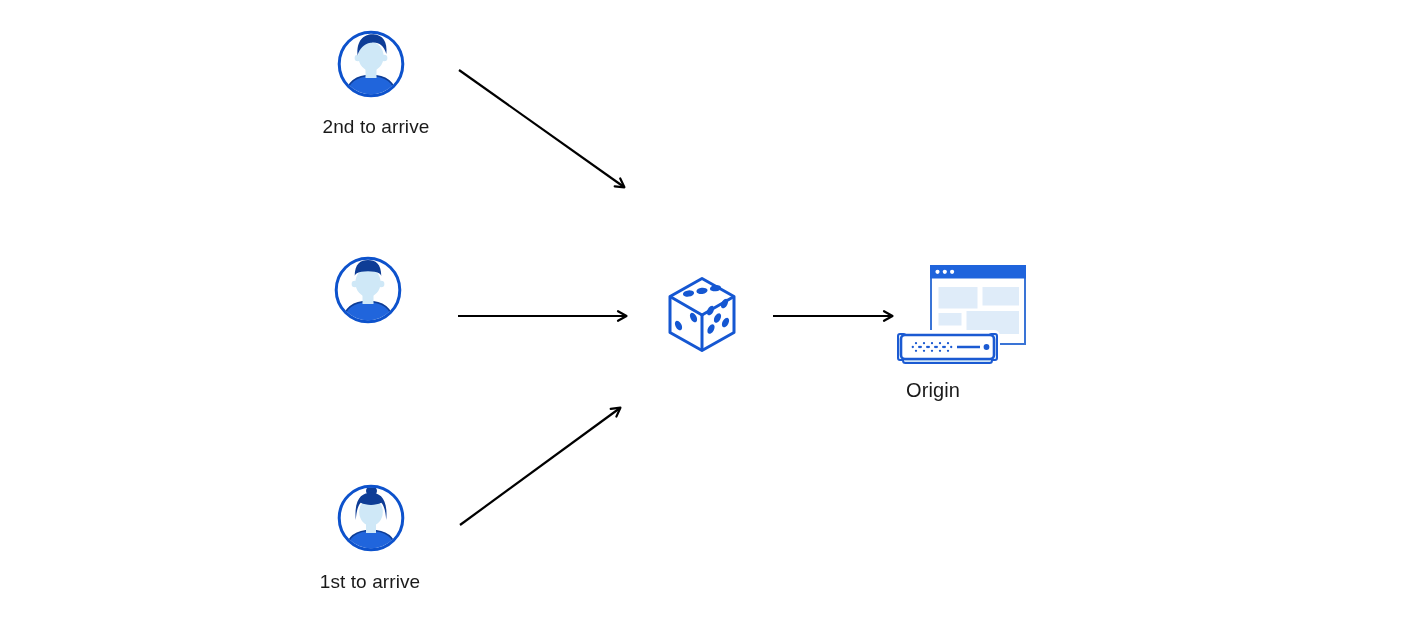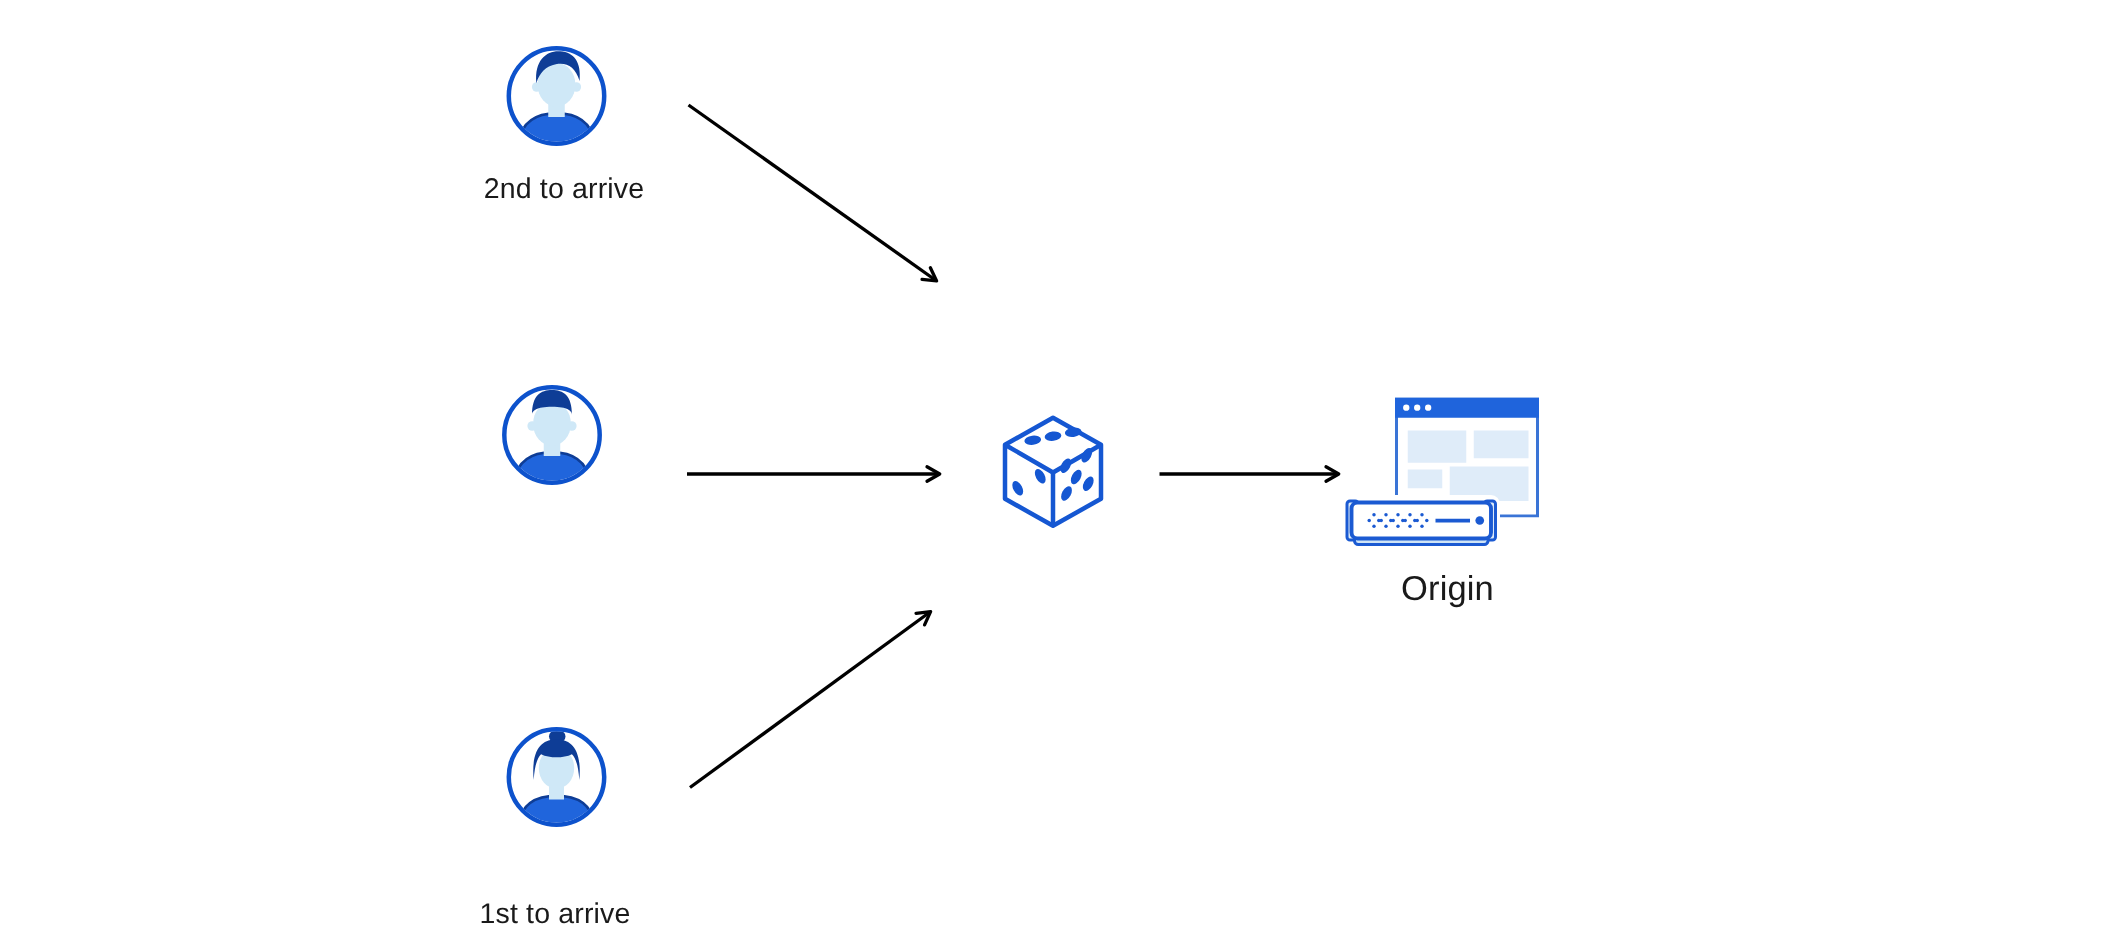--- a/index.html
+++ b/index.html
@@ -98,21 +98,21 @@
       <rect x="29" y="35" width="10" height="4.5" fill="#aed2ea"></rect>
       <ellipse cx="34.5" cy="7" rx="5.5" ry="4.8" fill="#0e3d96"></ellipse>
       <path d="M31,4 C32,1.5 37,1.5 38,4 Z" fill="#0e3d96"></path>
       <ellipse cx="34" cy="28" rx="11.8" ry="13.8" fill="#cfe8f7"></ellipse>
       <path d="M18.8,36 C16.8,14.5 25,8.8 34,8.8 C43,8.8 51.2,14.5 49.2,36
                C48.6,27 47,21.5 44.3,18.8 C38.5,21.6 29.5,21.6 23.7,18.8
                C21,21.5 19.4,27 18.8,36 Z" fill="#0e3d96"></path>
     </g>
     <circle cx="34" cy="34" r="31.8" fill="none" stroke="#0d52cc" stroke-width="3"></circle>
   </svg>
-  <div class="node-label" style="left:285px; top:599px;">1st to arrive</div>
+  <div class="node-label" style="left:285px; top:571px;">1st to arrive</div>
 
   <svg class="abs" style="left:667px; top:275px;" width="70" height="78" viewBox="0 0 70 78">
     <g stroke="#1557d2" stroke-width="3" stroke-linejoin="round" fill="#ffffff">
       <path d="M35,3.5 L67,21.5 L67,57.5 L35,75.5 L3,57.5 L3,21.5 Z"></path>
       <path d="M3,21.5 L35,40 L67,21.5" fill="none"></path>
       <path d="M35,40 L35,75.5" fill="none"></path>
     </g>
     <g fill="#1557d2">
 
       <ellipse cx="21.5" cy="18.5" rx="5.6" ry="3.1" transform="rotate(-7 21.5 18.5)"></ellipse>
@@ -184,15 +184,15 @@
         <circle cx="53" cy="17.2" r="1.15"></circle>
           <circle cx="49.8" cy="21" r="1.15"></circle>
         <circle cx="56.2" cy="21" r="1.15"></circle>
           <circle cx="53" cy="24.8" r="1.15"></circle>
       </g>
     </g>
     <line x1="62" y1="21" x2="85" y2="21" stroke="#1b5ad2" stroke-width="2.5"></line>
     <circle cx="91.5" cy="21" r="2.9" fill="#1b5ad2"></circle>
   </svg>
 
-  <div class="node-label" style="left:880px; top:379px; font-size:23px;">Origin</div>
+  <div class="node-label" style="left:848px; top:379px; font-size:20px;">Origin</div>
 
 </div>
 
 </body></html>

